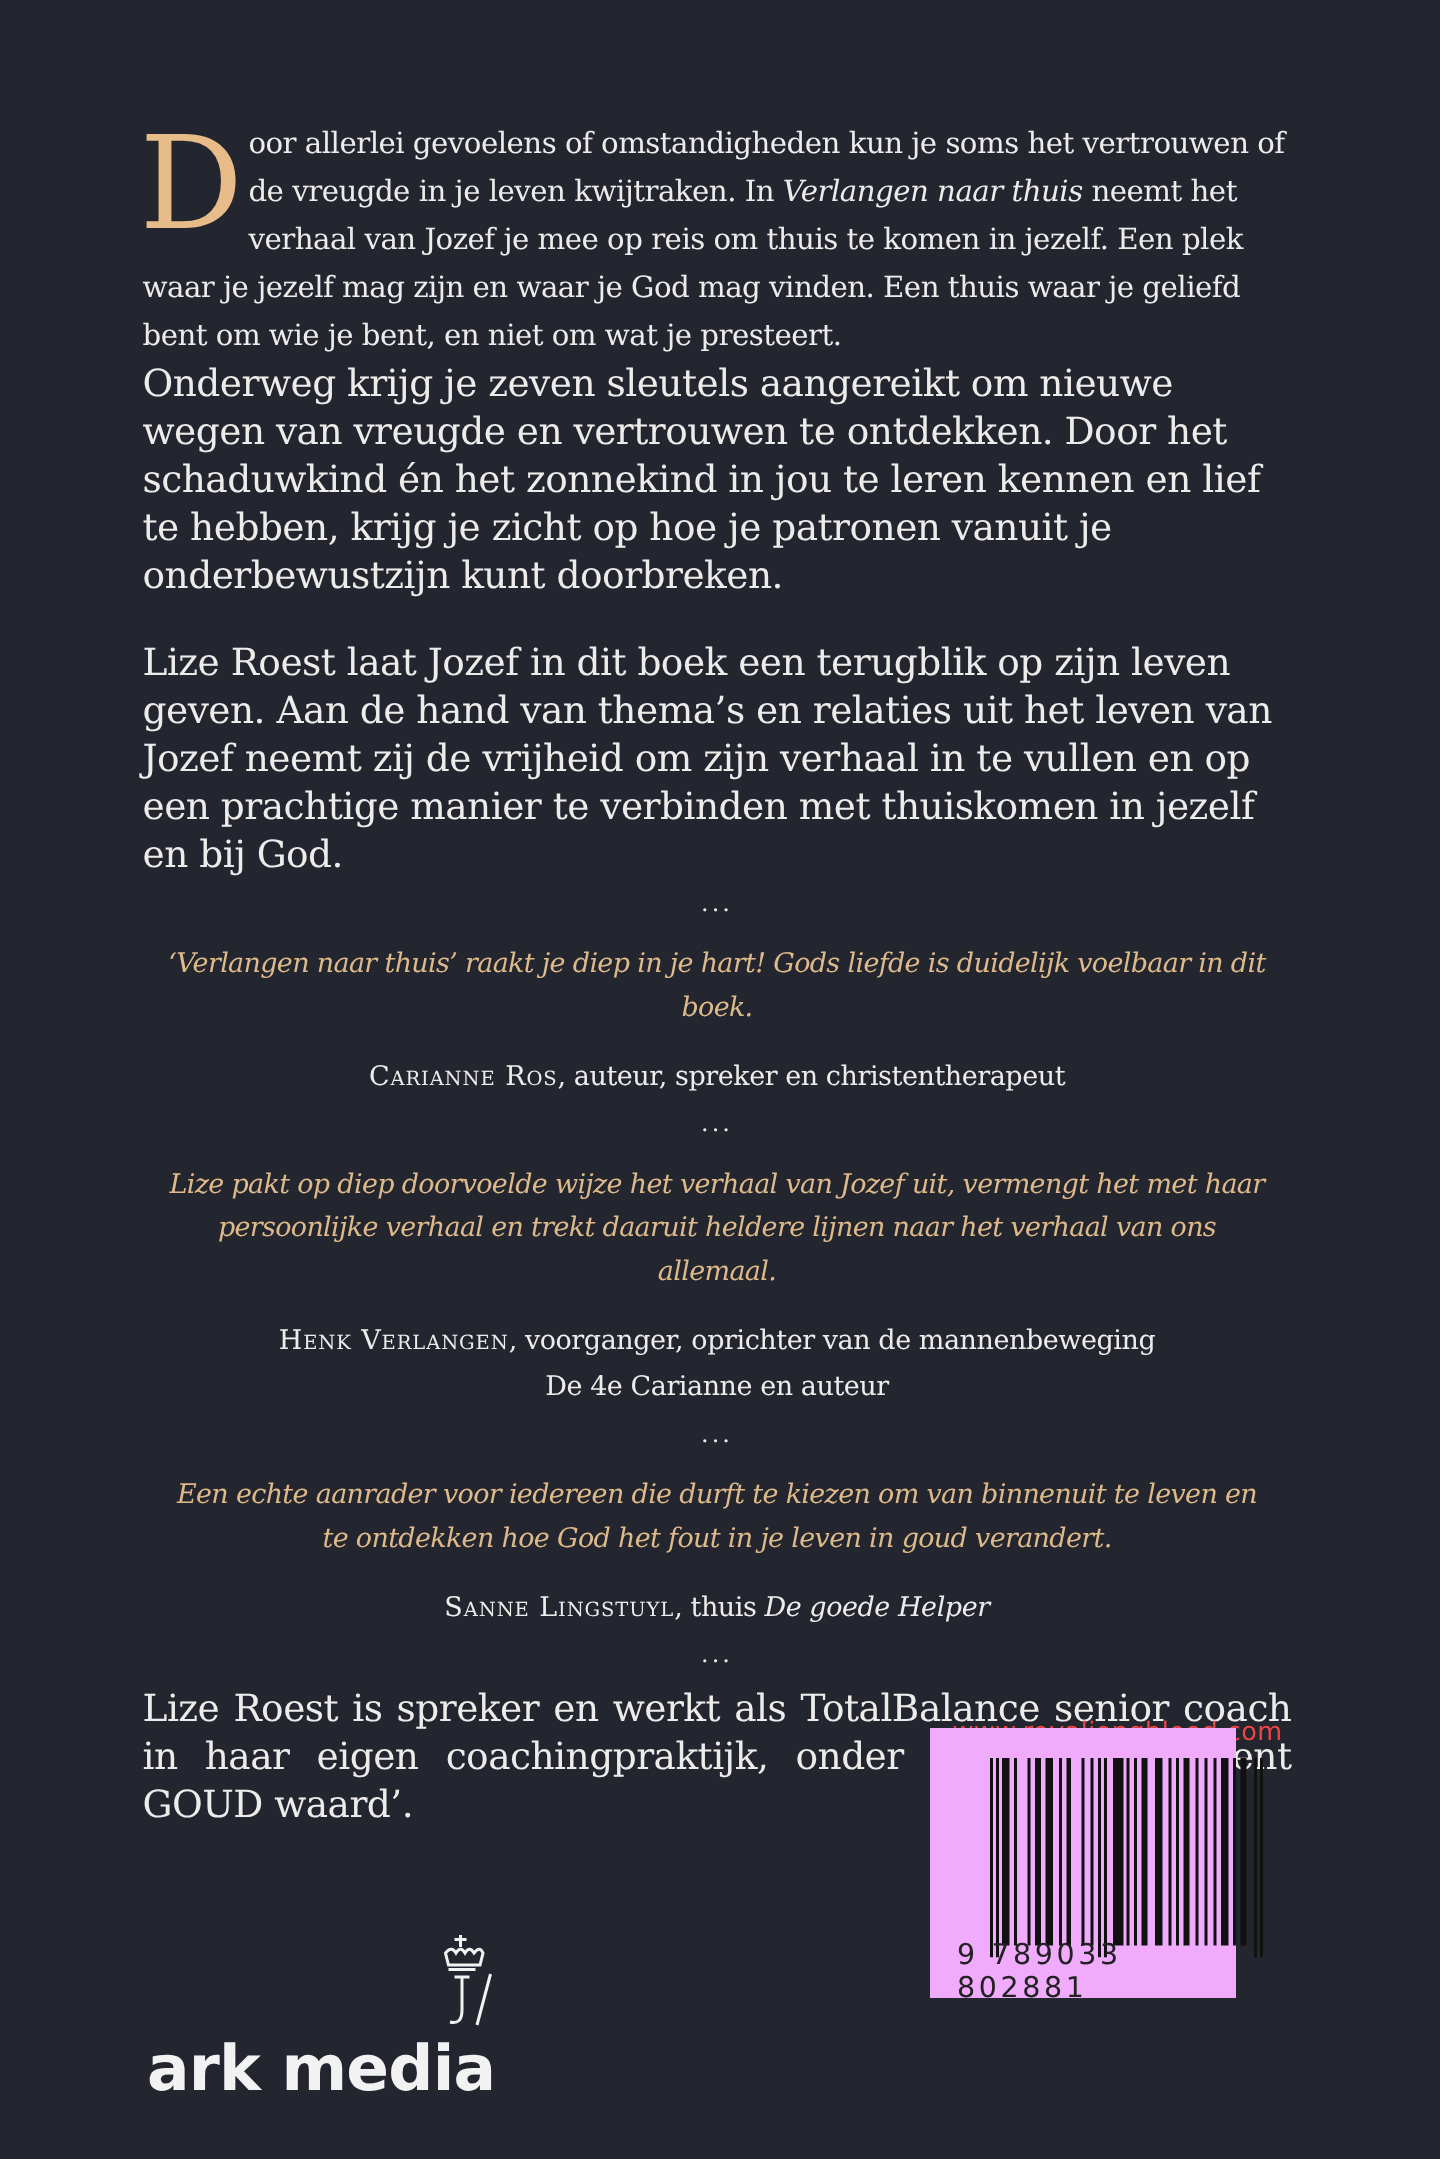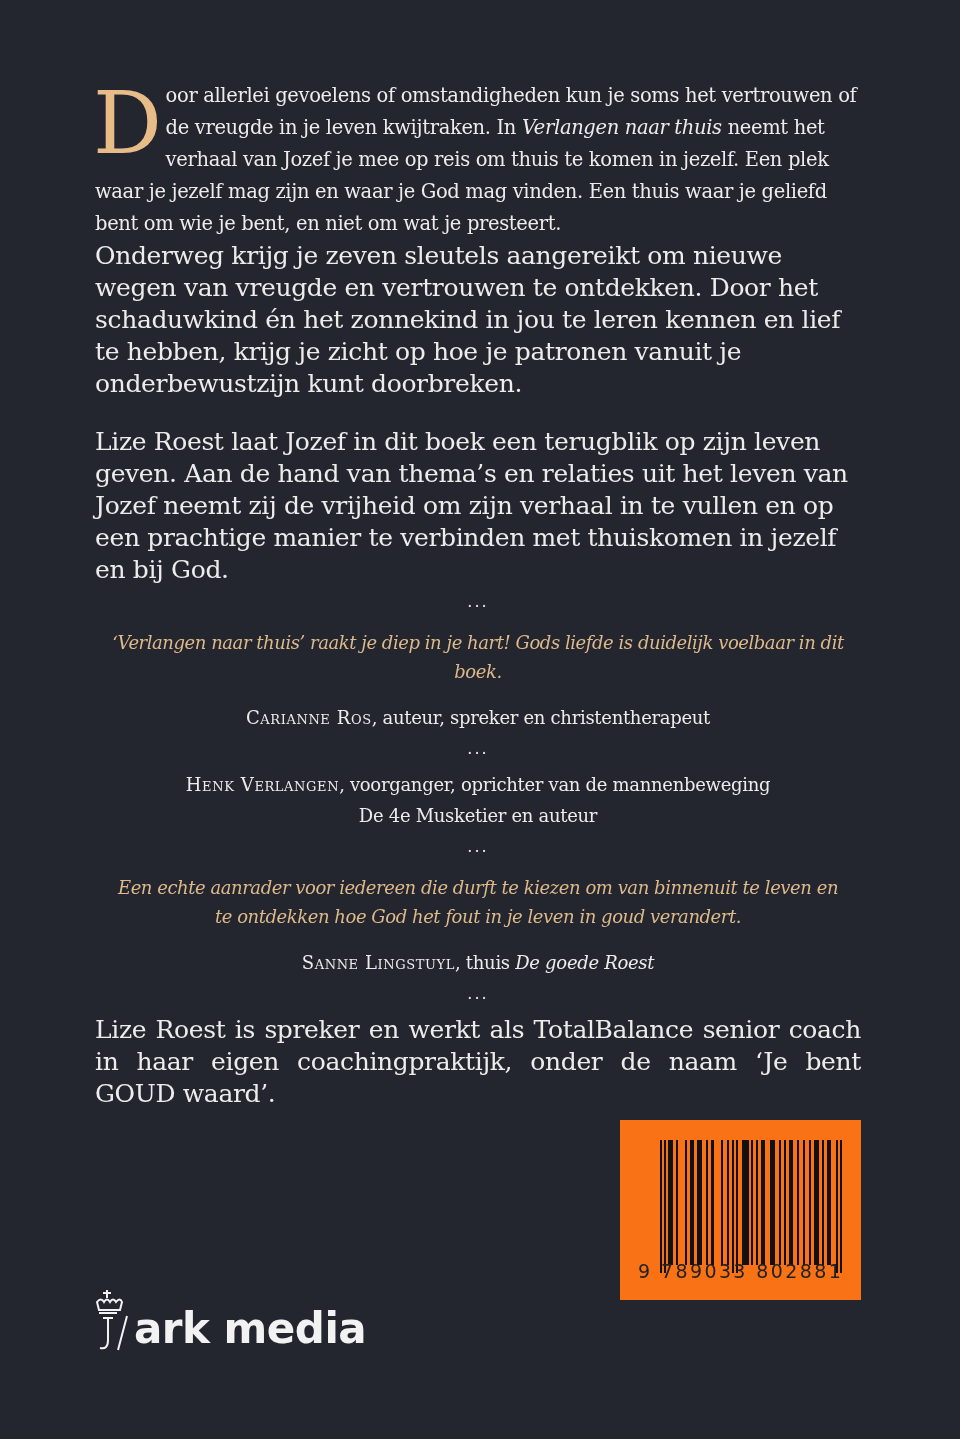--- a/index.html
+++ b/index.html
@@ -36,50 +36,51 @@
       font-size: 18px; line-height: 29px; margin: 16px; letter-spacing: -0.45px;
     }
     .attrib { text-align: center; font-size: 18px; line-height: 31px; margin: 10px 0 0; letter-spacing: -0.3px; }
     .sc { font-variant: small-caps; letter-spacing: 0.6px; }
     .just { text-align: justify; text-align-last: left; }
     .url {
       position: absolute; right: 105px; top: 1145px;
       font-family: "DejaVu Sans", sans-serif; font-size: 17px; color: #ef4444; letter-spacing: 0.3px;
     }
     .barcode-box {
-      position: absolute; left: 620px; top: 1120px; width: 241px; height: 180px; background: #f97316;
+      position: absolute; left: 620px; top: 1152px; width: 204px; height: 180px; background: #f0abfc;
     }
     .bars { position: absolute; left: 40px; top: 20px; width: 185px; height: 133px; }
     .isbn {
       position: absolute; left: 18px; top: 140px; font-family: "DejaVu Sans", sans-serif;
       font-size: 19px; color: #222; letter-spacing: 2.4px; background: transparent;
     }
-    .logo { position: absolute; left: 94px; top: 1288px; display: flex; align-items: flex-end; color: #f2f2f3; }
+    .logo { position: absolute; left: 94px; top: 1288px; display: flex; align-items: flex-end; color: #f2f2f3; flex-direction: column; }
     .logo-mark { width: 36px; height: 66px; }
     .logo-text { font-family: "DejaVu Sans", sans-serif; font-weight: bold; font-size: 42px; line-height: 50px; margin-left: 4px; letter-spacing: -0.5px; }
   </style>
 </head>
 <body>
 
 <div class="page">
   <p class="intro"><span class="dropcap">D</span><span>oor allerlei gevoelens of omstandigheden kun je soms het vertrouwen of de vreugde in je leven kwijtraken. In </span><i>Verlangen naar thuis</i><span> neemt het verhaal van Jozef je mee op reis om thuis te komen in jezelf. Een plek waar je jezelf mag zijn en waar je God mag vinden. Een thuis waar je geliefd bent om wie je bent, en niet om wat je presteert.</span></p>
   <p class="para">Onderweg krijg je zeven sleutels aangereikt om nieuwe wegen van vreugde en vertrouwen te ontdekken. Door het schaduwkind én het zonnekind in jou te leren kennen en lief te hebben, krijg je zicht op hoe je patronen vanuit je onderbewustzijn kunt doorbreken.</p>
   <div class="gap"></div>
   <p class="para">Lize Roest laat Jozef in dit boek een terugblik op zijn leven geven. Aan de hand van thema’s en relaties uit het leven van Jozef neemt zij de vrijheid om zijn verhaal in te vullen en op een prachtige manier te verbinden met thuiskomen in jezelf en bij God.</p>
   <div class="ellipsis">...</div>
 
   <p class="quote">‘Verlangen naar thuis’ raakt je diep in je hart! Gods liefde is duidelijk voelbaar in dit boek.</p>
   <p class="attrib"><span class="sc">Carianne Ros</span><span>, auteur, spreker en christentherapeut</span></p>
   <div class="ellipsis">...</div>
 
-  <p class="attrib"><span class="sc">Henk Verlangen</span><span>, voorganger, oprichter van de mannenbeweging</span><br><span>De 4e Musketier en auteur</span></p>
+  <p class="quote">Lize pakt op diep doorvoelde wijze het verhaal van Jozef uit, vermengt het met haar persoonlijke verhaal en trekt daaruit heldere lijnen naar het verhaal van ons allemaal.</p>
+  <p class="attrib"><span class="sc">Henk Verlangen</span><span>, voorganger, oprichter van de mannenbeweging</span><br><span>De 4e Carianne en auteur</span></p>
   <div class="ellipsis">...</div>
 
   <p class="quote">Een echte aanrader voor iedereen die durft te kiezen om van binnenuit te leven en te ontdekken hoe God het fout in je leven in goud verandert.</p>
-  <p class="attrib"><span class="sc">Sanne Lingstuyl</span><span>, thuis </span><i>De goede Roest</i></p>
+  <p class="attrib"><span class="sc">Sanne Lingstuyl</span><span>, thuis </span><i>De goede Helper</i></p>
   <div class="ellipsis">...</div>
 
   <p class="para just">Lize Roest is spreker en werkt als TotalBalance senior coach in haar eigen coachingpraktijk, onder de naam ‘Je bent GOUD waard’.</p>
 </div>
 
 <div class="url">www.royaljongbloed.com</div>
 
 <div class="barcode-box">
   <svg class="bars" viewBox="0 0 185 133" preserveAspectRatio="none">
     <g fill="#111">

